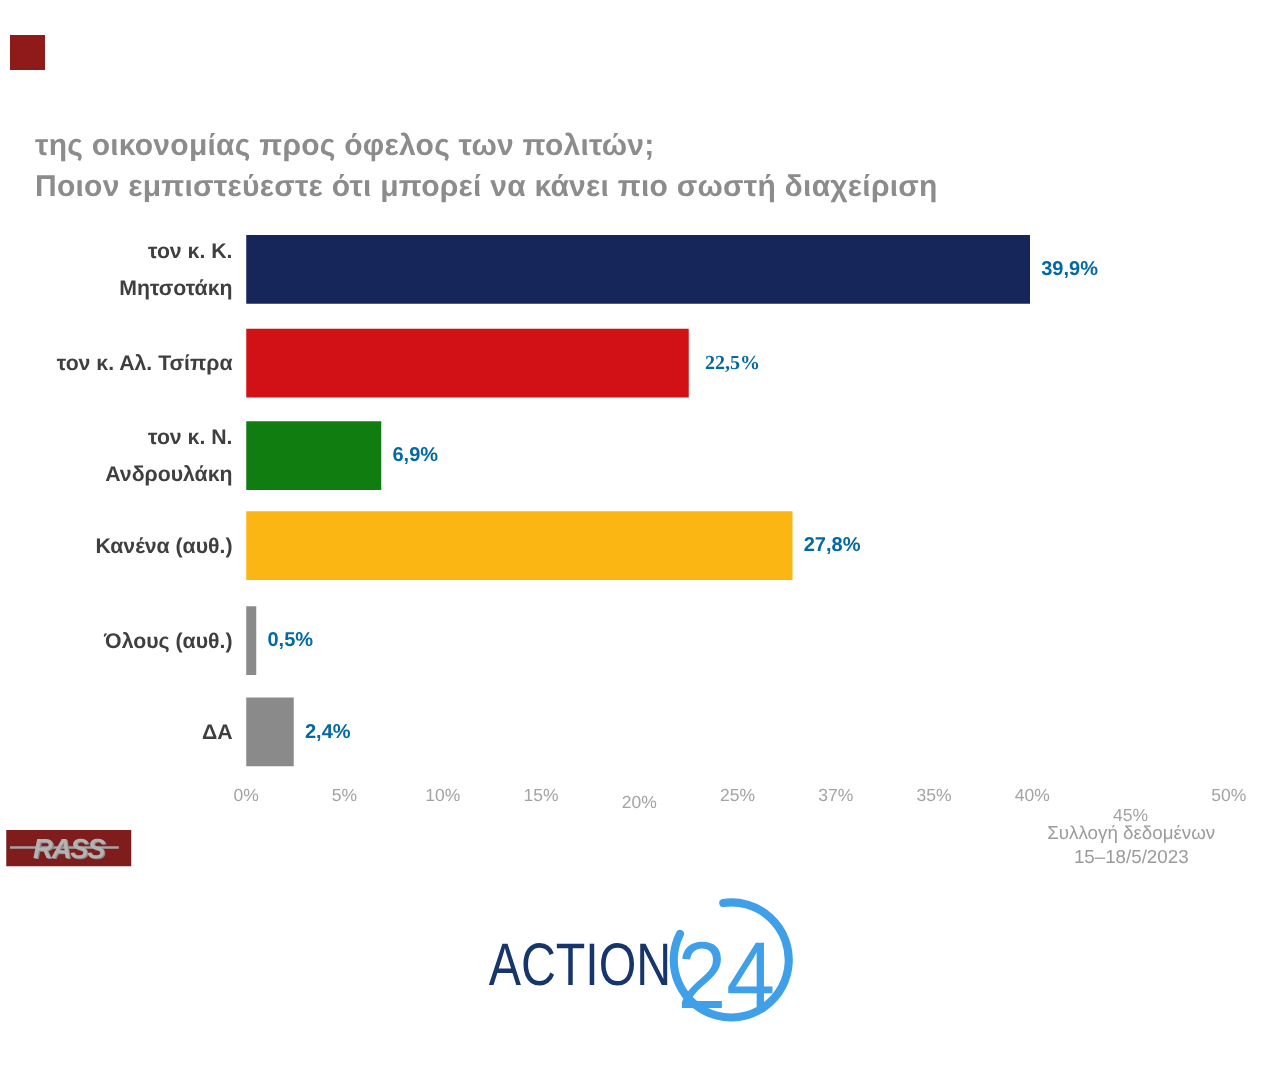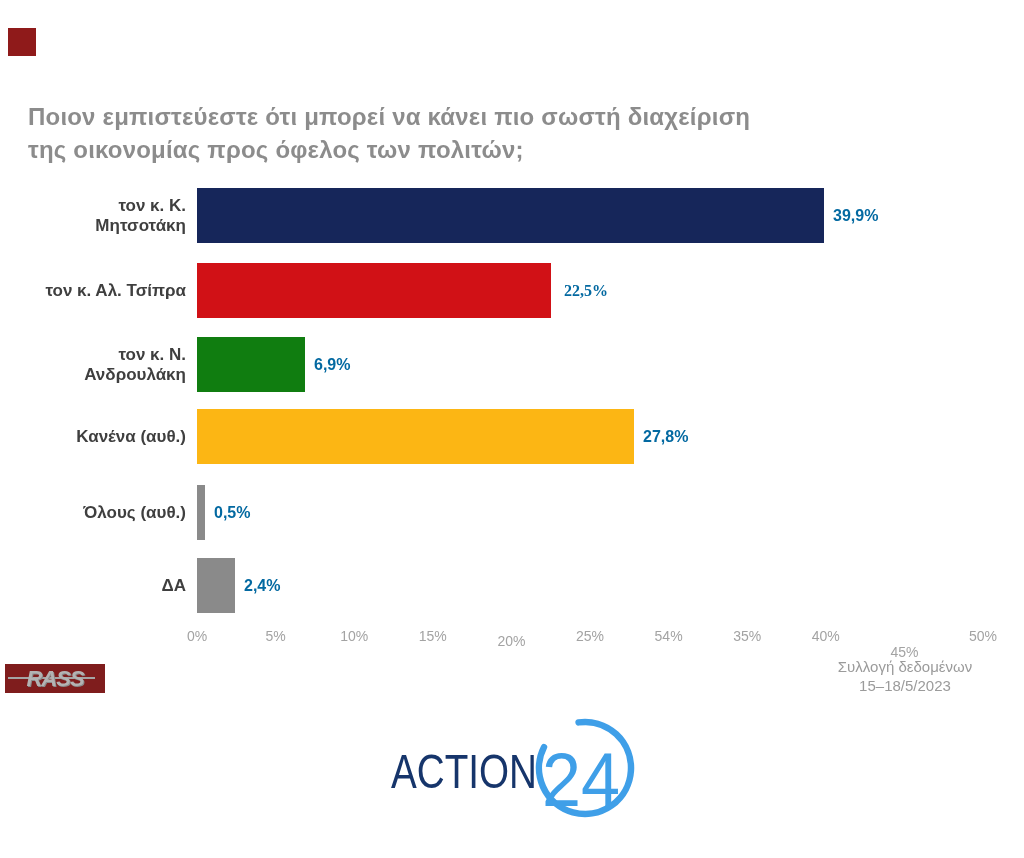--- a/index.html
+++ b/index.html
@@ -3,43 +3,43 @@
 <meta charset="utf-8">
 <style>
   html,body{margin:0;padding:0;background:#ffffff;}
   .frame{position:relative;width:1024px;height:858px;background:#ffffff;overflow:hidden;
          font-family:"Liberation Sans","DejaVu Sans",sans-serif;}
   .bullet{position:absolute;left:8px;top:28px;width:28px;height:28px;}
   .title{position:absolute;left:28px;top:100px;width:840px;
          font-size:24px;font-weight:bold;color:#8c8c8c;line-height:33px;letter-spacing:.2px;}
   .chart{position:absolute;left:0;top:0;width:1024px;height:660px;}
   .cat{position:absolute;left:20px;width:166px;display:flex;align-items:center;justify-content:flex-end;
-       text-align:right;font-weight:bold;color:#3f3f3f;font-size:17px;line-height:20px;}
+       text-align:right;font-weight:bold;color:#3f3f3f;font-size:17px;line-height:30px;}
   .bar{position:absolute;}
   .val{position:absolute;display:flex;align-items:center;font-weight:bold;color:#0369a1;font-size:16px;}
   .tick{position:absolute;width:60px;text-align:center;color:#a3a3a3;font-size:14px;}
   .rass{position:absolute;left:5px;top:664px;width:100px;height:29px;background:#7f1d1d;
         display:flex;align-items:center;justify-content:center;}
   .rass .strike{position:absolute;left:3px;right:10px;top:13px;height:2px;background:#a5a5a5;}
   .rass .txt{position:relative;font-style:italic;font-weight:bold;font-size:22px;color:#b3b3b3;
              letter-spacing:-1px;text-shadow:1px 1px 0 #8a8a8a;}
   .datatext{position:absolute;left:775px;top:657px;width:260px;text-align:center;
             color:#9b9b9b;font-size:15px;line-height:19px;}
   .logo{position:absolute;left:383px;top:713px;}
 </style>
 </head>
 <body>
 
 <div class="frame">
 
   <div class="bullet" style="background: rgb(143, 26, 26);"></div>
 
   <div class="title" style="color: rgb(140, 140, 140);">
+    <div>της οικονομίας προς όφελος των πολιτών;</div>
     <div>Ποιον εμπιστεύεστε ότι μπορεί να κάνει πιο σωστή διαχείριση</div>
-    <div>της οικονομίας προς όφελος των πολιτών;</div>
   </div>
 
   <div class="chart" id="chart">
     <div class="cat" style="top: 188px; height: 55px;">τον κ. Κ.<br>Μητσοτάκη</div>
     <div class="bar" style="left: 197px; top: 188px; width: 627px; height: 55px; background: rgb(22, 38, 90);"></div>
     <div class="val" style="left: 833px; top: 188px; height: 55px;">39,9%</div>
 
     <div class="cat" style="top: 263px; height: 55px;">τον κ. Αλ. Τσίπρα</div>
     <div class="bar" style="left: 197px; top: 263px; width: 354px; height: 55px; background: rgb(209, 17, 22);"></div>
     <div class="val" style="left: 564px; top: 263px; height: 55px; font-family: Liberation Serif, serif;">22,5%</div>
@@ -58,21 +58,21 @@
 
     <div class="cat" style="top: 558px; height: 55px;">ΔΑ</div>
     <div class="bar" style="left: 197px; top: 558px; width: 38px; height: 55px; background: rgb(138, 138, 138);"></div>
     <div class="val" style="left: 244px; top: 558px; height: 55px;">2,4%</div>
   <div class="tick" style="left: 167px; top: 628px;">0%</div>
       <div class="tick" style="left: 245.6px; top: 628px;">5%</div>
       <div class="tick" style="left: 324.2px; top: 628px;">10%</div>
       <div class="tick" style="left: 402.8px; top: 628px;">15%</div>
       <div class="tick" style="left: 481.4px; top: 633px;">20%</div>
       <div class="tick" style="left: 560px; top: 628px;">25%</div>
-      <div class="tick" style="left: 638.6px; top: 628px;">54%</div>
+      <div class="tick" style="left: 638.6px; top: 628px;">37%</div>
       <div class="tick" style="left: 717.2px; top: 628px;">35%</div>
       <div class="tick" style="left: 795.8px; top: 628px;">40%</div>
       <div class="tick" style="left: 874.4px; top: 628px; margin-top: 16px;">45%</div>
       <div class="tick" style="left: 953px; top: 628px;">50%</div>
     </div>
 
   <div class="rass">
     <div class="strike"></div>
     <span class="txt">RASS</span>
   </div>

